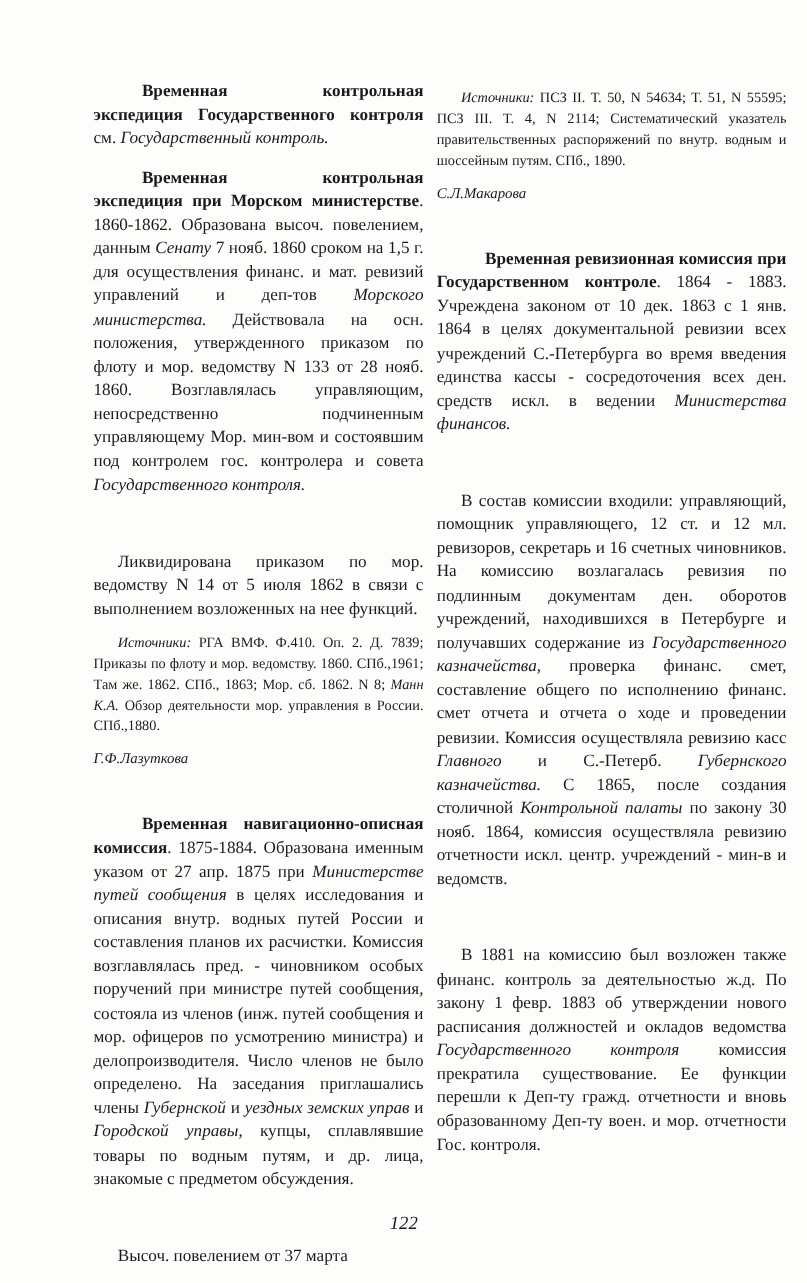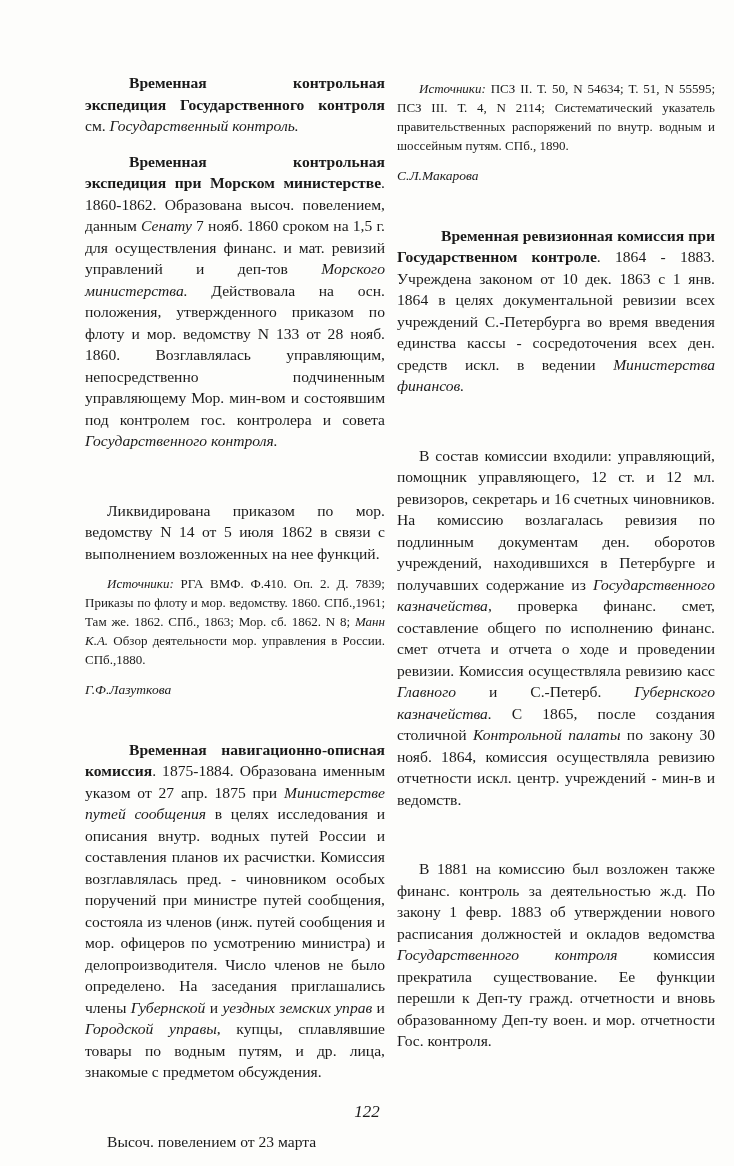--- a/index.html
+++ b/index.html
@@ -63,21 +63,21 @@
   <div class="gap-s"></div>
   <p class="src">
     <i>Источники:</i><span> РГА ВМФ. Ф.410. Оп. 2. Д. 7839; Приказы по флоту и мор. ведомству. 1860. СПб.,1961; Там же. 1862. СПб., 1863; Мор. сб. 1862. N 8; </span><i>Манн К.А.</i><span> Обзор деятельности мор. управления в России. СПб.,1880.</span>
   </p>
   <div class="gap-s"></div>
   <p class="sig">Г.Ф.Лазуткова</p>
   <div class="gap-l"></div>
   <p>
     <b>Временная навигационно-описная комиссия</b><span>. 1875-1884. Образована именным указом от 27 апр. 1875 при </span><i>Министерстве путей сообщения</i><span> в целях исследования и описания внутр. водных путей России и составления планов их расчистки. Комиссия возглавлялась пред. - чиновником особых поручений при министре путей сообщения, состояла из членов (инж. путей сообщения и мор. офицеров по усмотрению министра) и делопроизводителя. Число членов не было определено. На заседания приглашались члены </span><i>Губернской</i><span> и </span><i>уездных земских управ</i><span> и </span><i>Городской управы</i><span>, купцы, сплавлявшие товары по водным путям, и др. лица, знакомые с предметом обсуждения.</span>
   </p>
-  <p class="indent">Высоч. повелением от 23 марта</p>
+  <p class="indent">Высоч. повелением от 37 марта</p>
 </div>
 
 <div class="col col-right">
   <div class="gap-s"></div>
   <p class="src">
     <i>Источники:</i><span> ПСЗ II. Т. 50, N 54634; Т. 51, N 55595; ПСЗ III. Т. 4, N 2114; Систематический указатель правительственных распоряжений по внутр. водным и шоссейным путям. СПб., 1890.</span>
   </p>
   <div class="gap-s"></div>
   <p class="sig">С.Л.Макарова</p>
   <div class="gap-l"></div>

